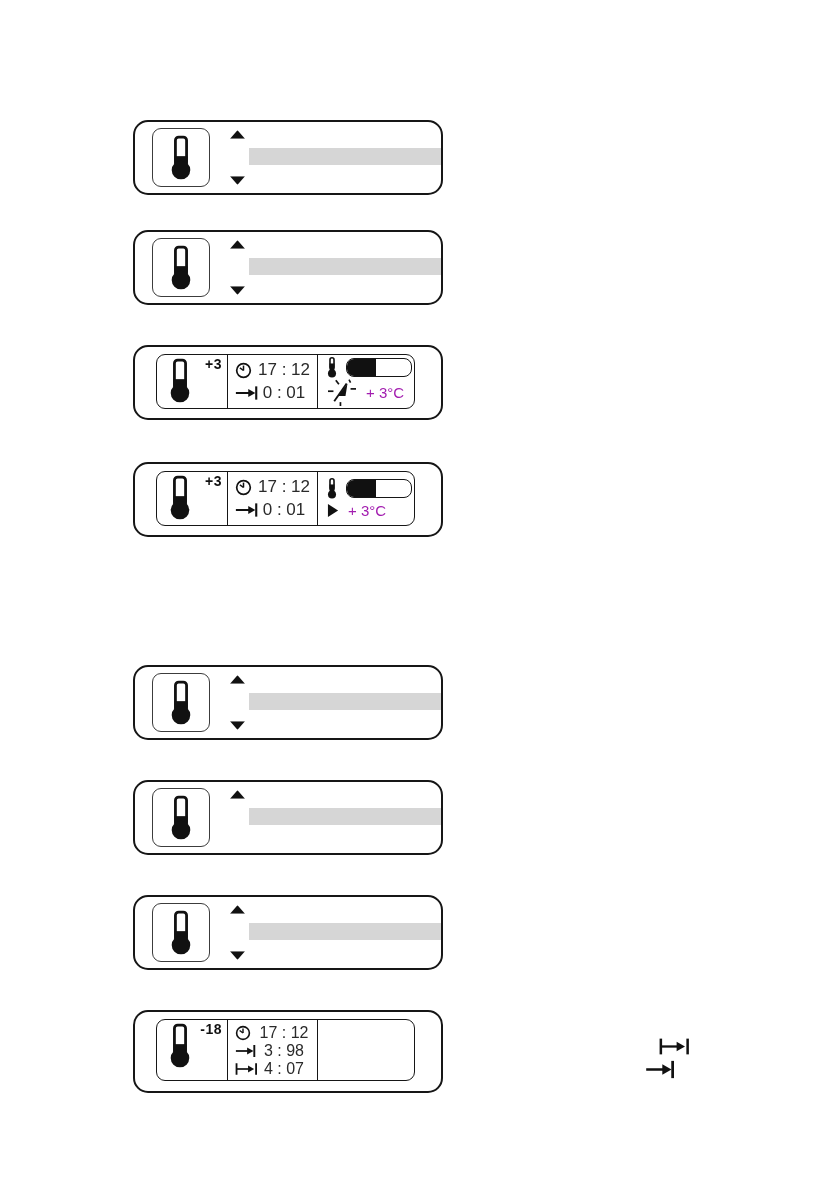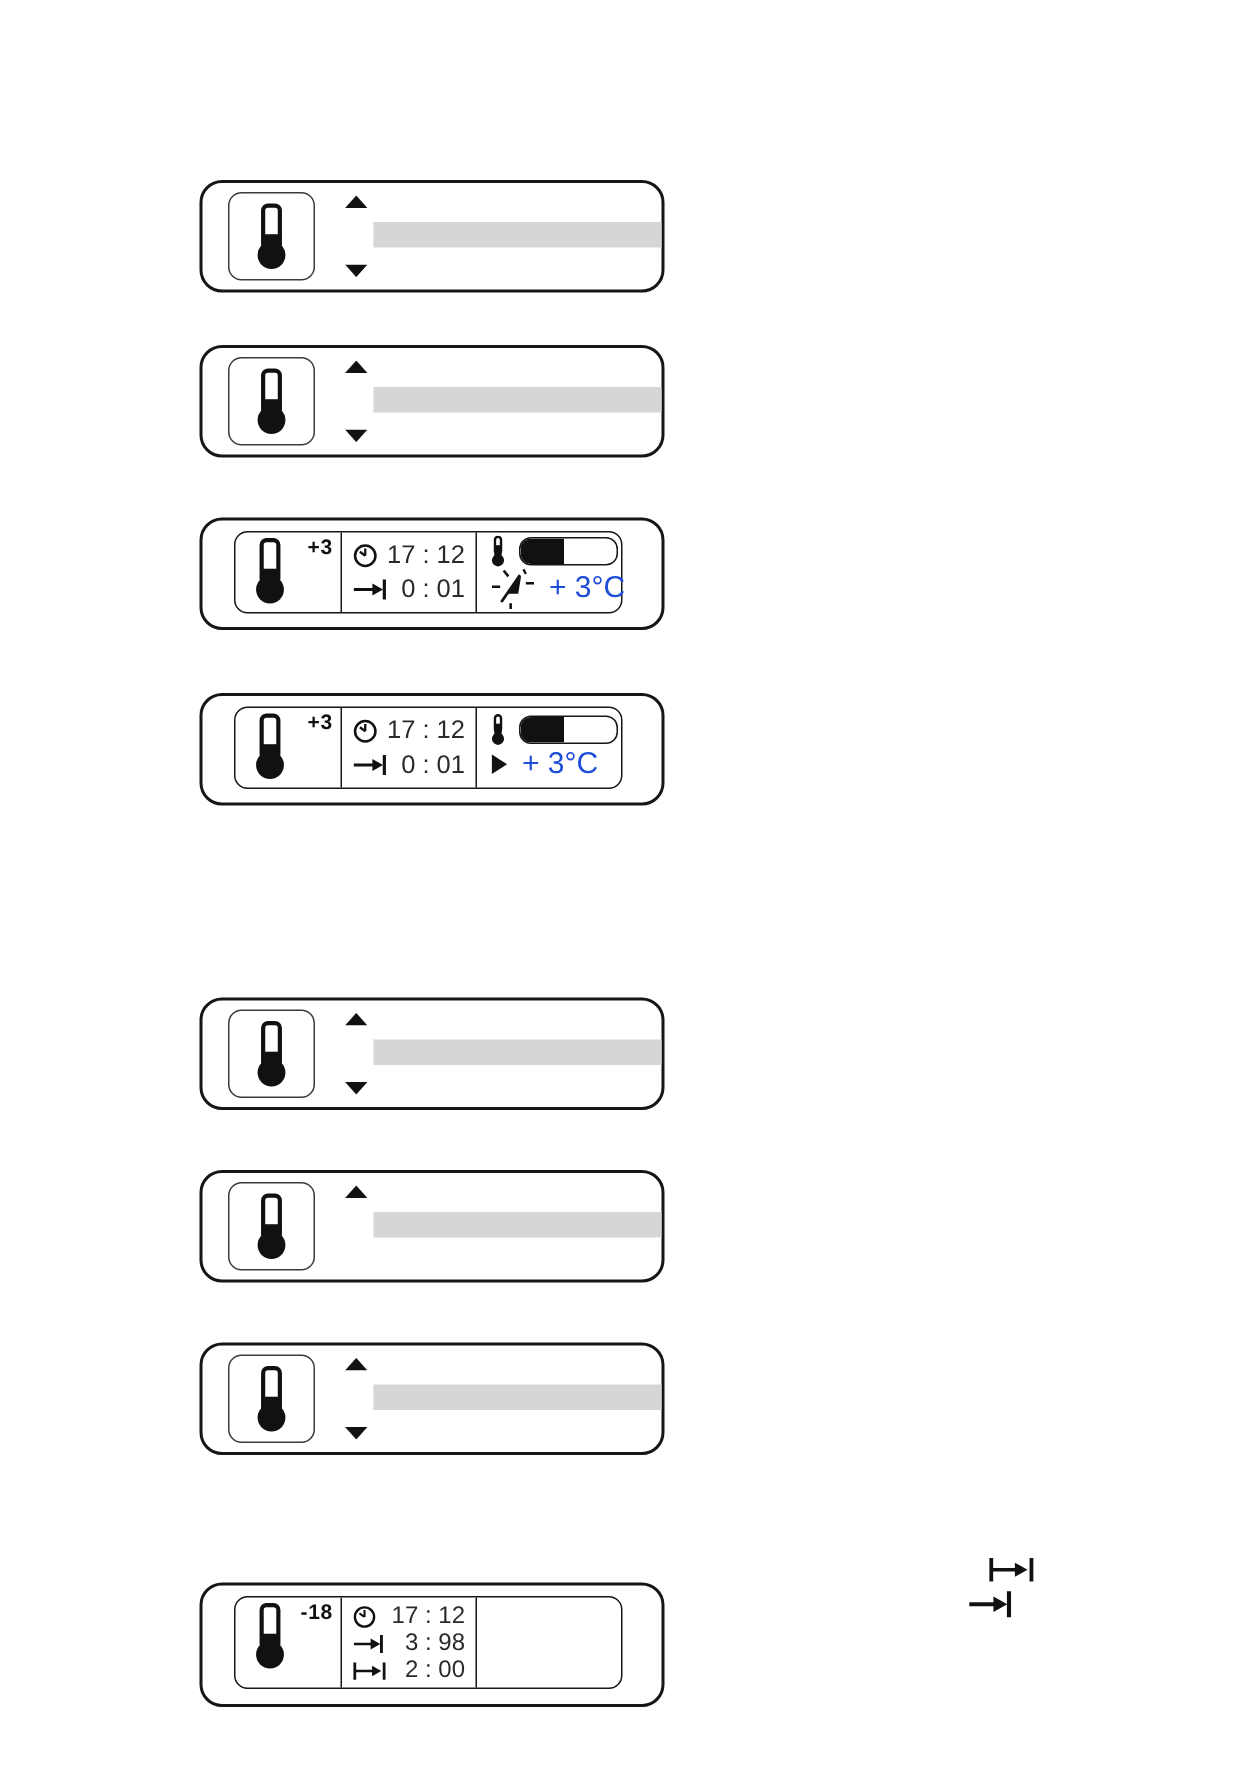--- a/index.html
+++ b/index.html
@@ -25,27 +25,27 @@
            border:1.5px solid #161616;border-radius:9px;display:flex}
   .panel.tall .display{height:60px}
   .sec-thermo{width:70px;position:relative;border-right:1.5px solid #161616;flex:0 0 auto}
   .sec-thermo .big{position:absolute;left:10px;top:3px}
   .temp-label{position:absolute;right:5px;top:1px;font-size:14px;font-weight:700;letter-spacing:.5px;color:#111}
   .sec-times{width:89px;border-right:1.5px solid #161616;flex:0 0 auto;
              display:flex;flex-direction:column;justify-content:space-evenly;padding:2px 0}
   .panel.tall .sec-times{justify-content:space-between;padding:4px 0}
   .trow{display:flex;align-items:center;padding-left:7px}
   .trow .ic{width:23px;display:flex;justify-content:flex-start;align-items:center}
-  .trow .tval{flex:1;text-align:right;padding-right:7px;font-size:17px;color:#2a2a2a;white-space:pre}
+  .trow .tval{flex:1;text-align:center;padding-right:7px;font-size:17px;color:#2a2a2a;white-space:pre}
   .panel.tall .trow .tval{font-size:16px}
   .sec-status{flex:1;display:flex;flex-direction:column;justify-content:space-evenly;padding:2px 0}
   .srow{display:flex;align-items:center;padding-left:9px;gap:9px}
   .level{width:64px;height:17px;border:1.6px solid #161616;border-radius:8px;overflow:hidden;background:#fff}
   .level .fill{height:100%;background:#111}
-  .temp-reading{font-size:20px;color:#1d4ed8;white-space:pre}
+  .temp-reading{font-size:15px;color:#a21caf;white-space:pre}
 
   
   .legend-a{position:absolute;left:656px;top:1036px}
   .legend-b{position:absolute;left:642px;top:1058px}
 
   svg{display:block}
 </style>
 </head>
 <body>
 
@@ -255,21 +255,21 @@
     </div>
     <svg class="arr up" viewBox="0 0 16 9">
         <use href="#sym-up"></use>
       </svg>
     <svg class="arr down" viewBox="0 0 16 9">
         <use href="#sym-down"></use>
       </svg>
     <div class="gray-bar"></div>
   </div>
 
-  <div class="panel tall" style="top:1055px">
+  <div class="panel tall" style="top:1010px">
     <div class="display">
       <div class="sec-thermo">
         <svg class="big" width="26" height="46">
             <use href="#sym-thermo-big"></use>
           </svg>
         <span class="temp-label">-18</span>
       </div>
       <div class="sec-times">
         <div class="trow">
           <span class="ic">
@@ -286,21 +286,21 @@
               </svg>
             </span>
           <span class="tval">3 : 98</span>
         </div>
         <div class="trow">
           <span class="ic">
               <svg width="23" height="16">
                 <use href="#sym-bar-arrow-bar"></use>
               </svg>
             </span>
-          <span class="tval">2 : 00</span>
+          <span class="tval">4 : 07</span>
         </div>
       </div>
     </div>
   </div>
 
   <svg class="legend-a" width="37" height="21">
       <use href="#sym-bar-arrow-bar"></use>
     </svg>
   <svg class="legend-b" width="36" height="23">
       <use href="#sym-arrow-bar"></use>

